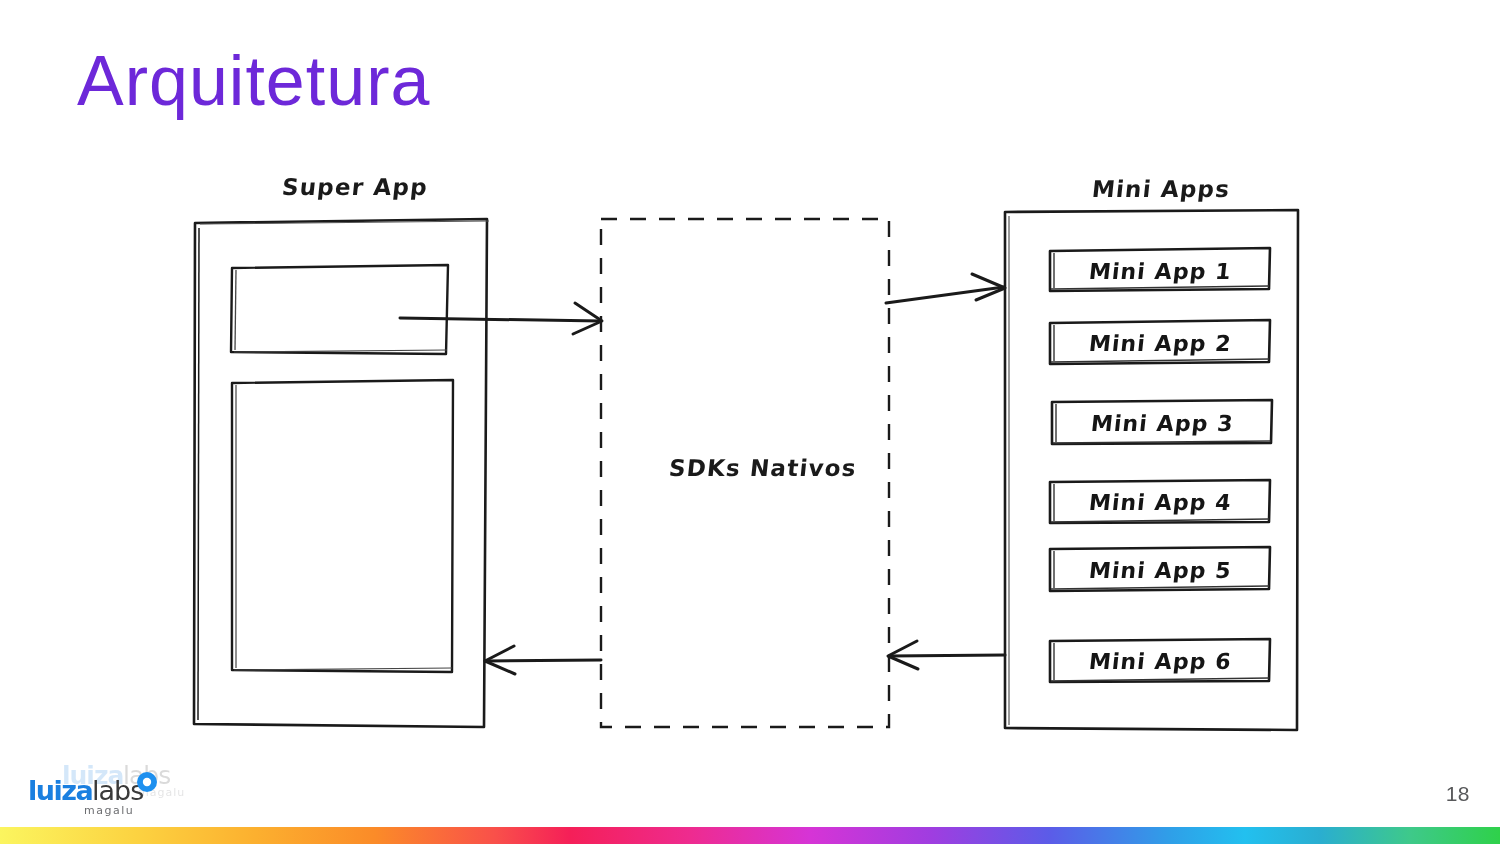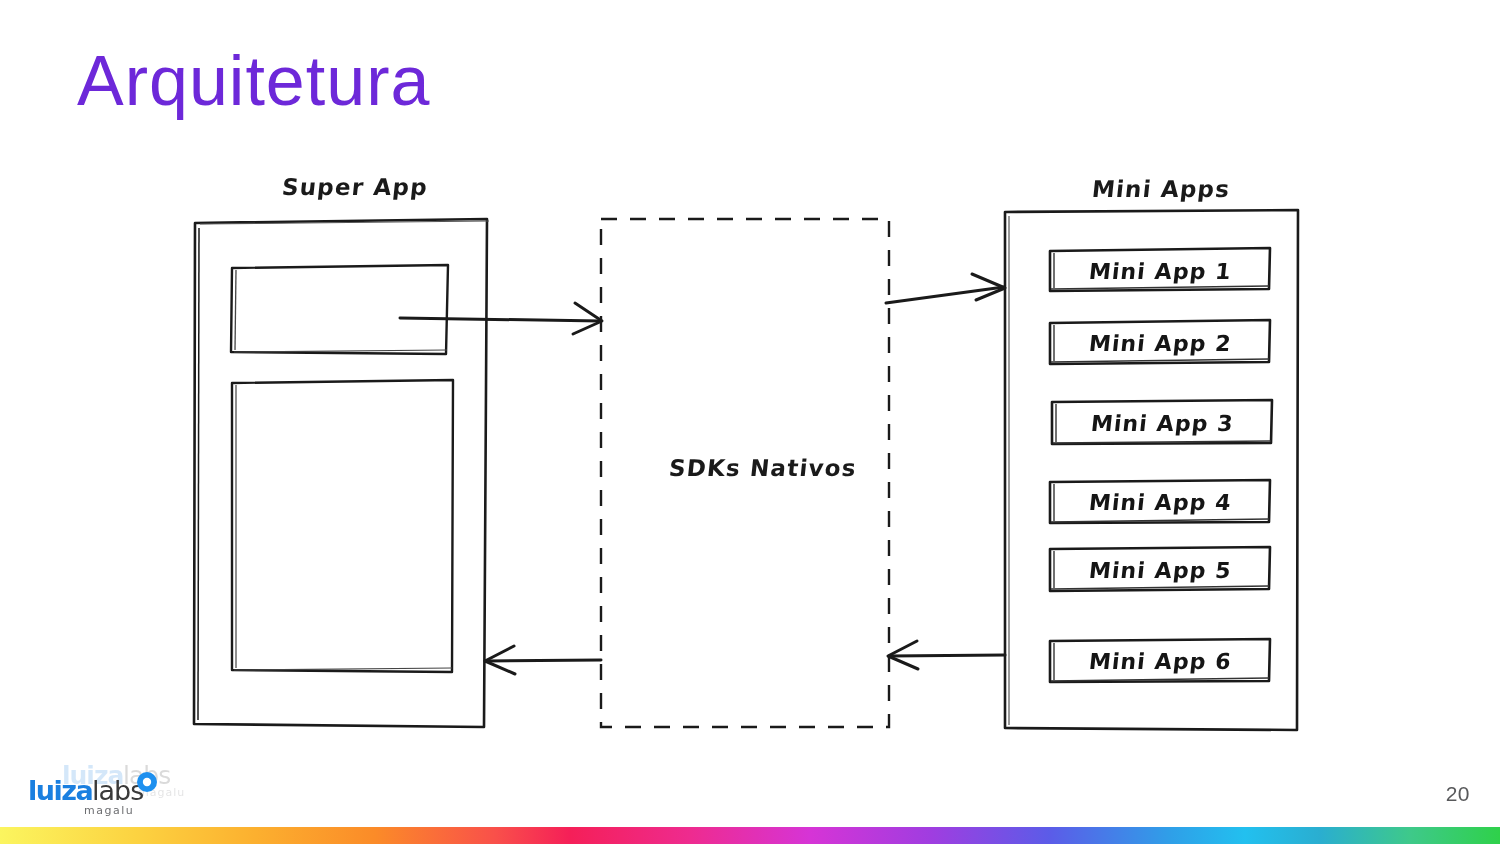--- a/index.html
+++ b/index.html
@@ -260,17 +260,17 @@
     </g>
 
     <text x="0" y="48" font-family="DejaVu Sans, sans-serif" font-size="27" font-weight="700" fill="#1a7fe0" letter-spacing="-1.5">luiza</text>
     <text x="64" y="48" font-family="DejaVu Sans, sans-serif" font-size="27" font-weight="400" fill="#3a3a3a" letter-spacing="-1">labs</text>
     <text x="56" y="62" font-family="DejaVu Sans, sans-serif" font-size="11" font-weight="400" fill="#6d6e71" letter-spacing="1.5">magalu</text>
 
     <circle cx="119" cy="30" r="10" fill="#1e90ef"></circle>
     <circle cx="119" cy="30" r="4.2" fill="#ffffff"></circle>
   </svg>
 
-  <div id="page-number">20</div>
+  <div id="page-number">18</div>
 
   <div id="rainbow-bar"></div>
 
 </div>
 
 </body></html>

